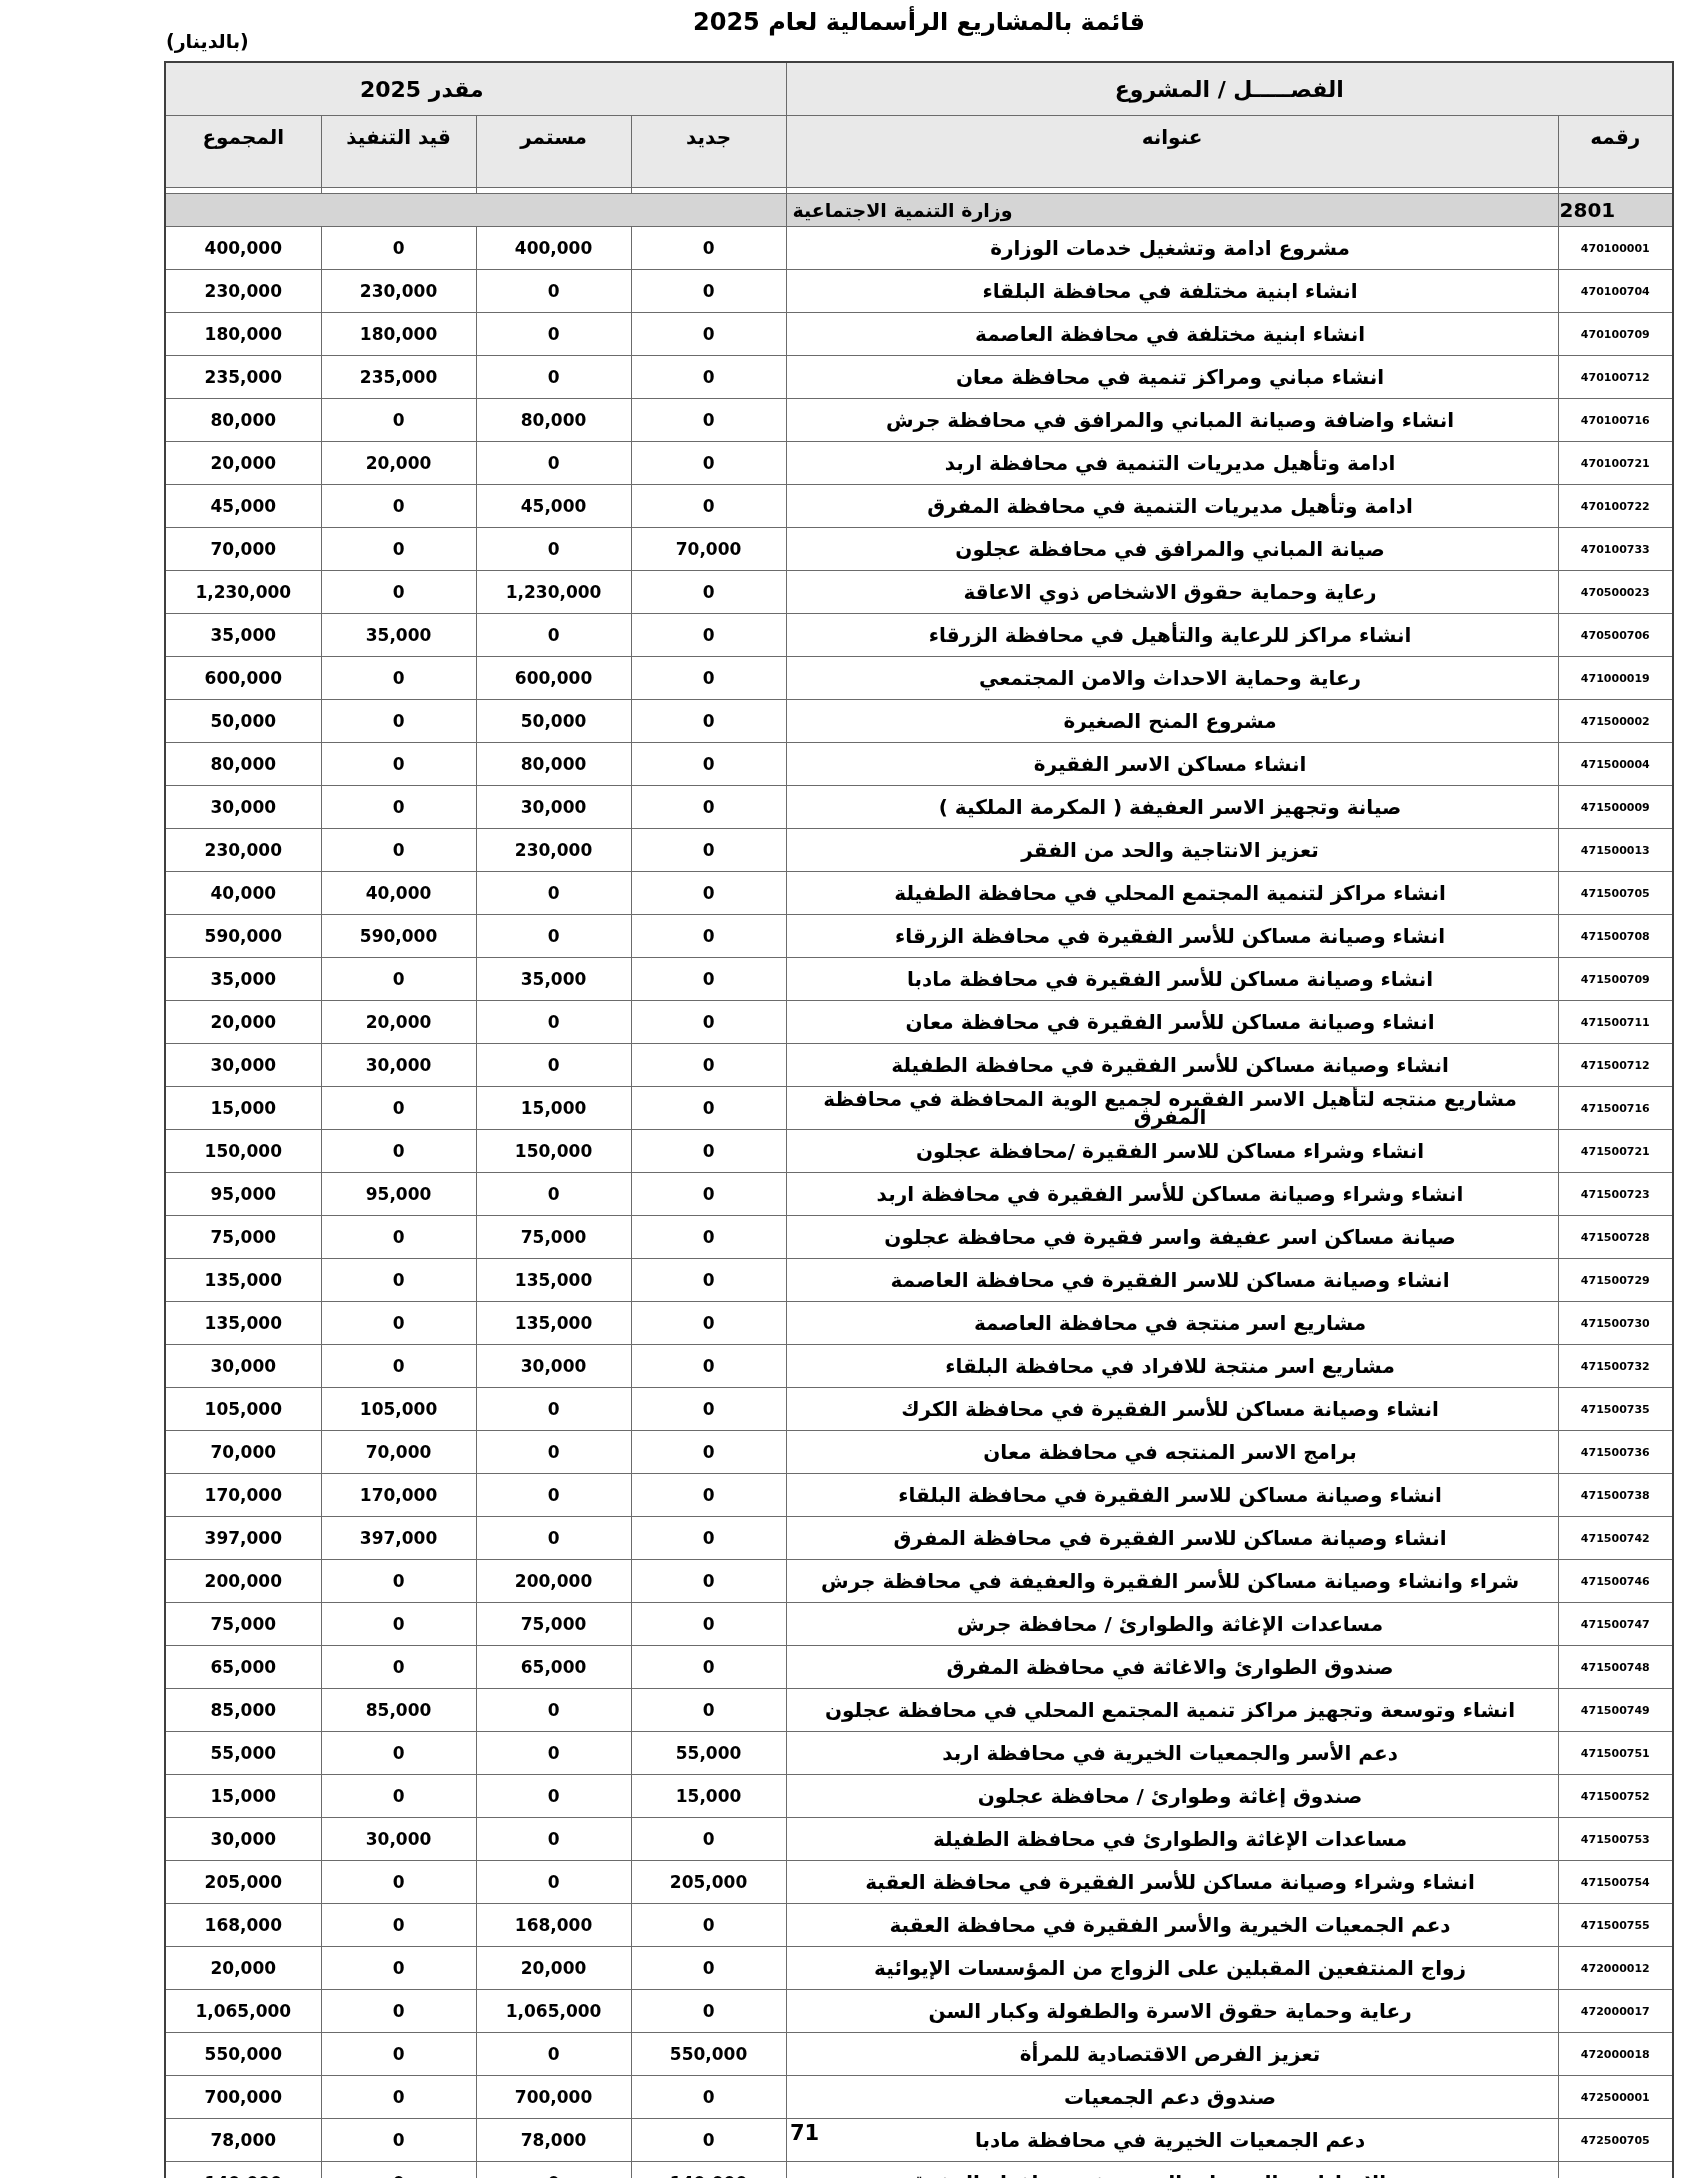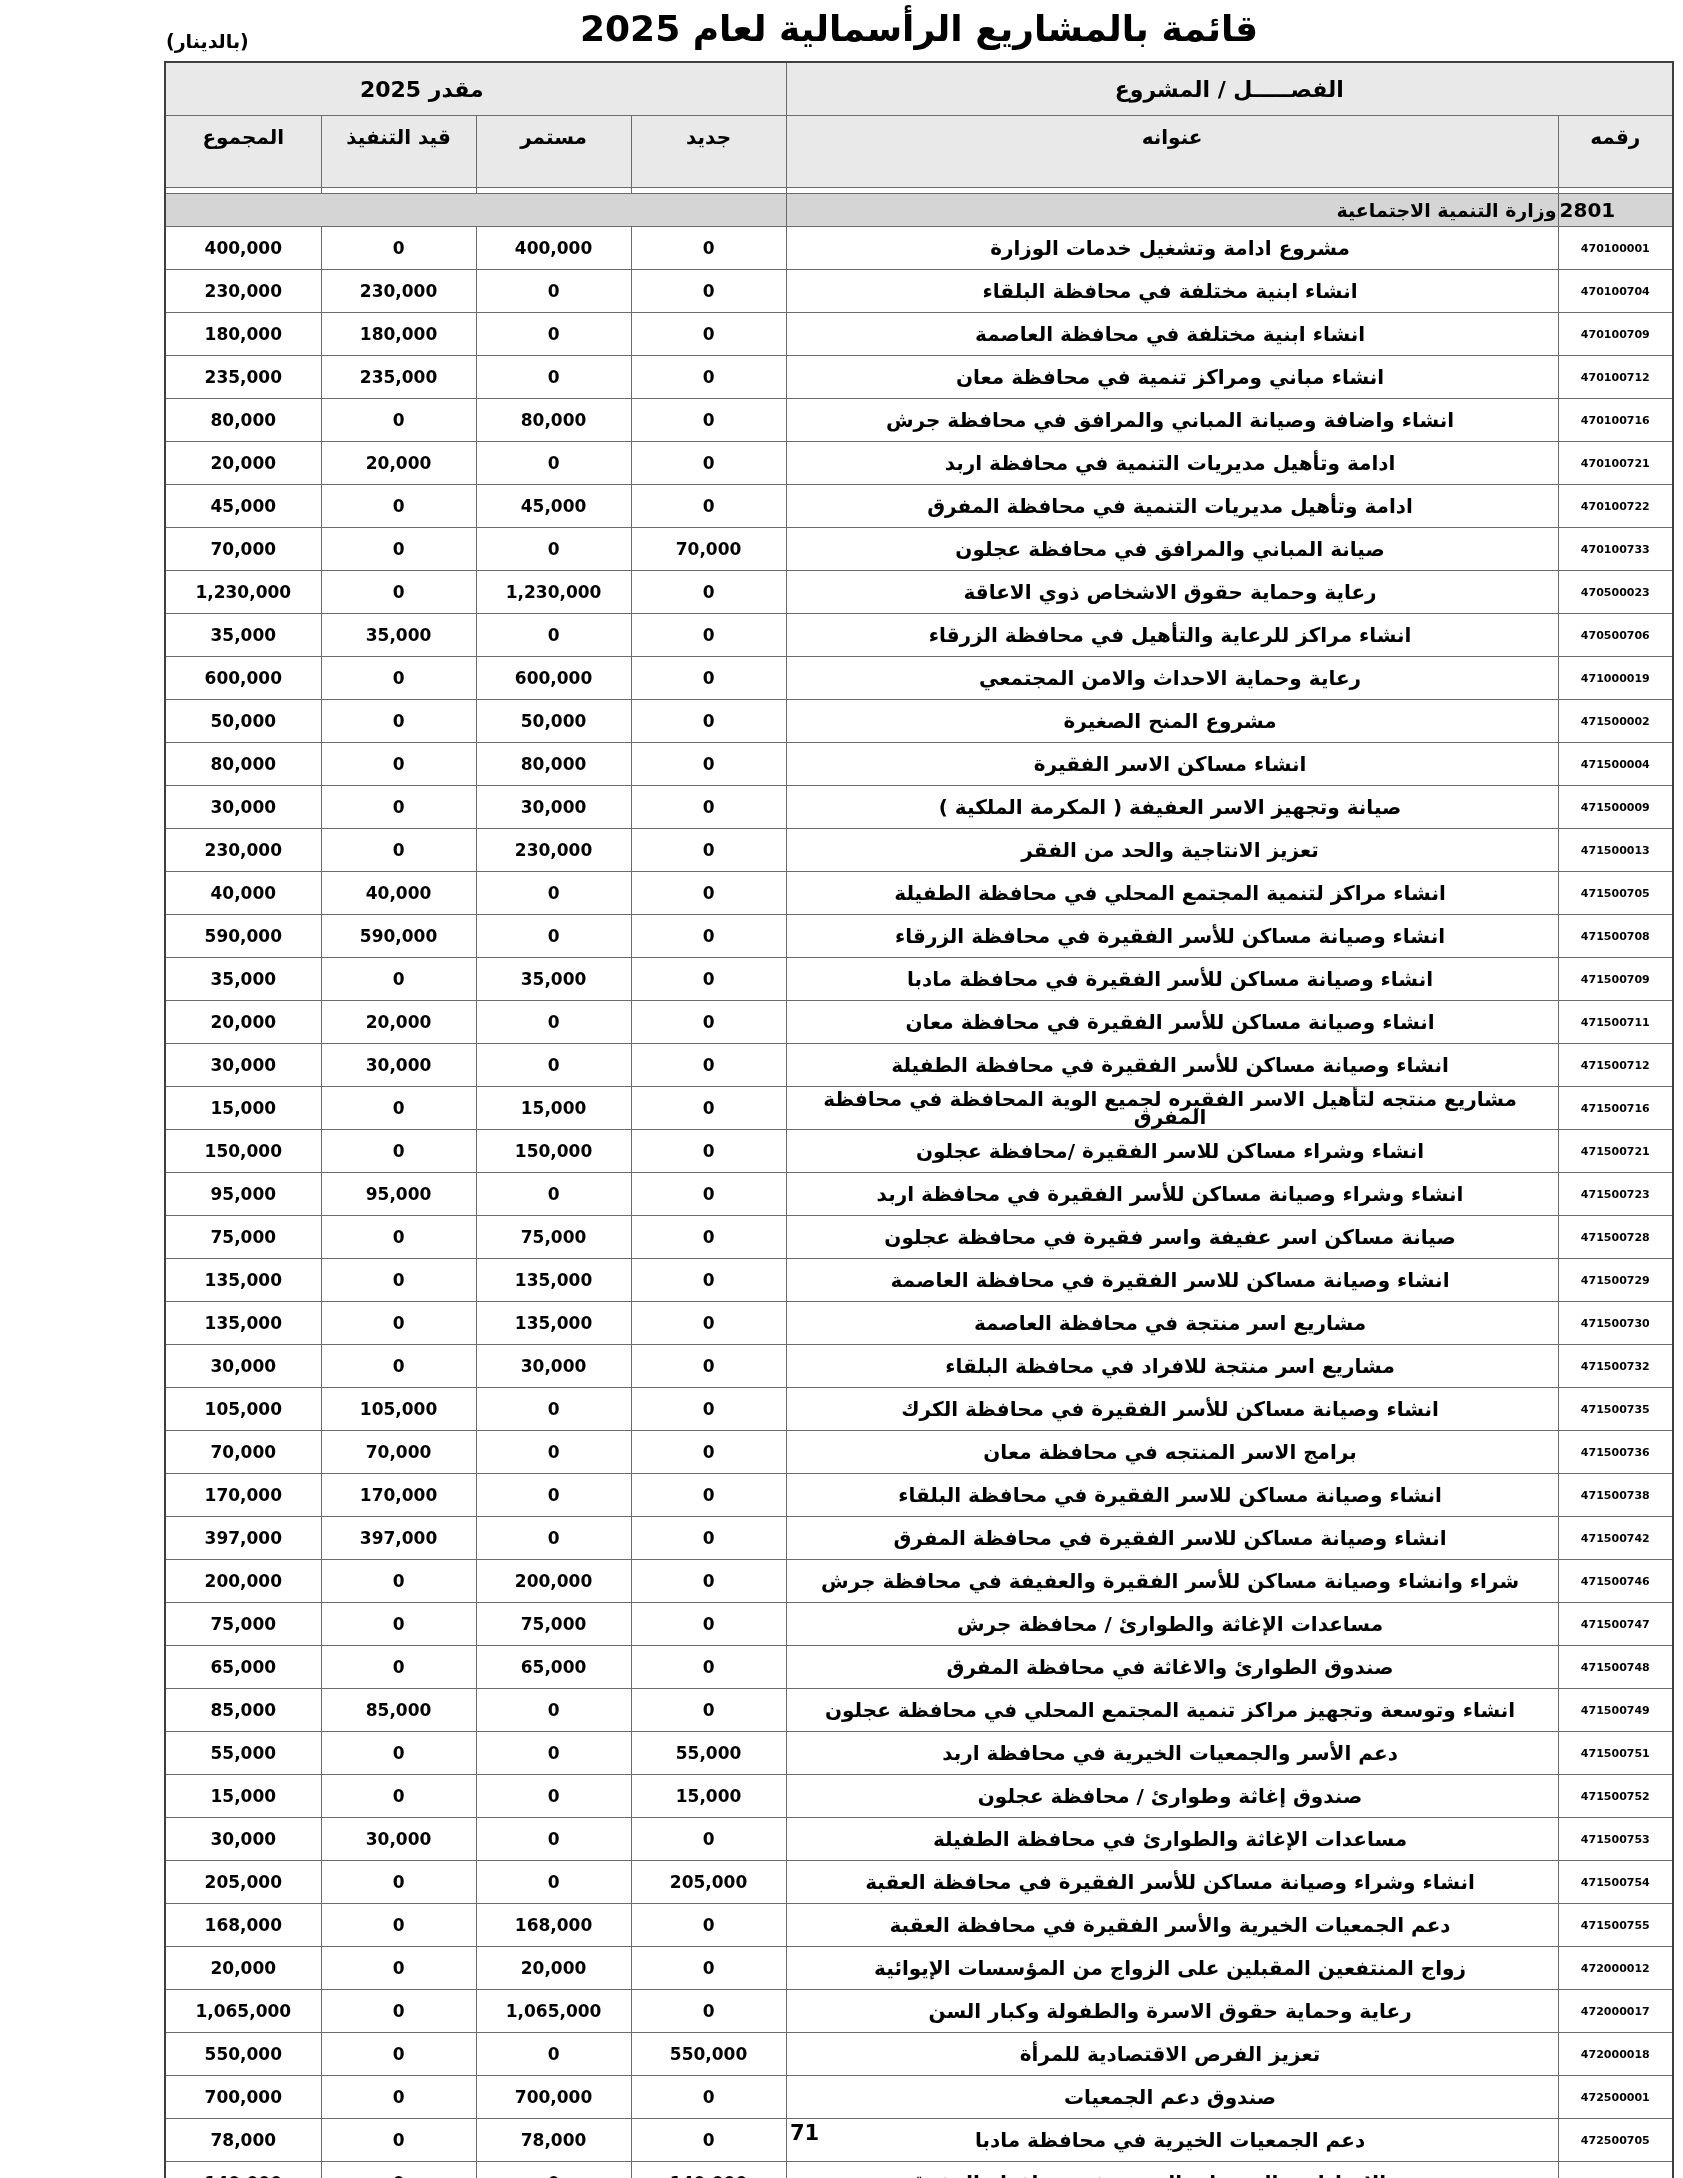--- a/index.html
+++ b/index.html
@@ -4,21 +4,21 @@
 <style>
   html,body { margin:0; padding:0; }
   body {
     width:1683px; height:2178px;
     background:#ffffff; color:#000;
     font-family:"DejaVu Sans", sans-serif;
     position:relative;
   }
   .doc-title {
     position:absolute; top:8px; left:164px; width:1510px;
-    text-align:center; font-size:36px; font-weight:bold;
+    text-align:center; font-size:24px; font-weight:bold;
     direction:rtl;
   }
   .currency-note {
     position:absolute; top:30px; left:166px;
     font-size:19px; font-weight:bold; direction:rtl;
   }
   table.budget {
     position:absolute; top:61px; left:164px; width:1510px;
     border-collapse:collapse; table-layout:fixed;
     direction:rtl;
@@ -34,21 +34,21 @@
     vertical-align:middle; text-align:center;
   }
   thead th.estimate-head { padding-right:109px; }
   thead tr.col-row th {
     background:#e9e9e9; height:61px; font-size:20px;
     vertical-align:top; padding-top:9px; text-align:center;margin-left:8px;
   }
   tr.spacer-row td { height:5px; background:#fff; padding:0; }
   tr.section-row td { background:#d5d5d5; height:30px; }
   td.sec-id   { font-size:20px; text-align:left; }
-  td.sec-name { font-size:19px; text-align:right; padding-left:6px; }
+  td.sec-name { font-size:19px; text-align:left; padding-left:6px; }
   tbody.rows td { height:38px; }
   td.c-id    { font-size:11px; text-align:center; }
   td.c-title { font-size:20px; text-align:center; padding:2px 8px 2px 4px; line-height:18px; }
   td.c-num   { font-size:17px; text-align:center; }
   .page-number {
     position:absolute; top:2121px; left:790px;
     font-size:21px; font-weight:bold;text-align:center;
   }
 </style>
 </head>

